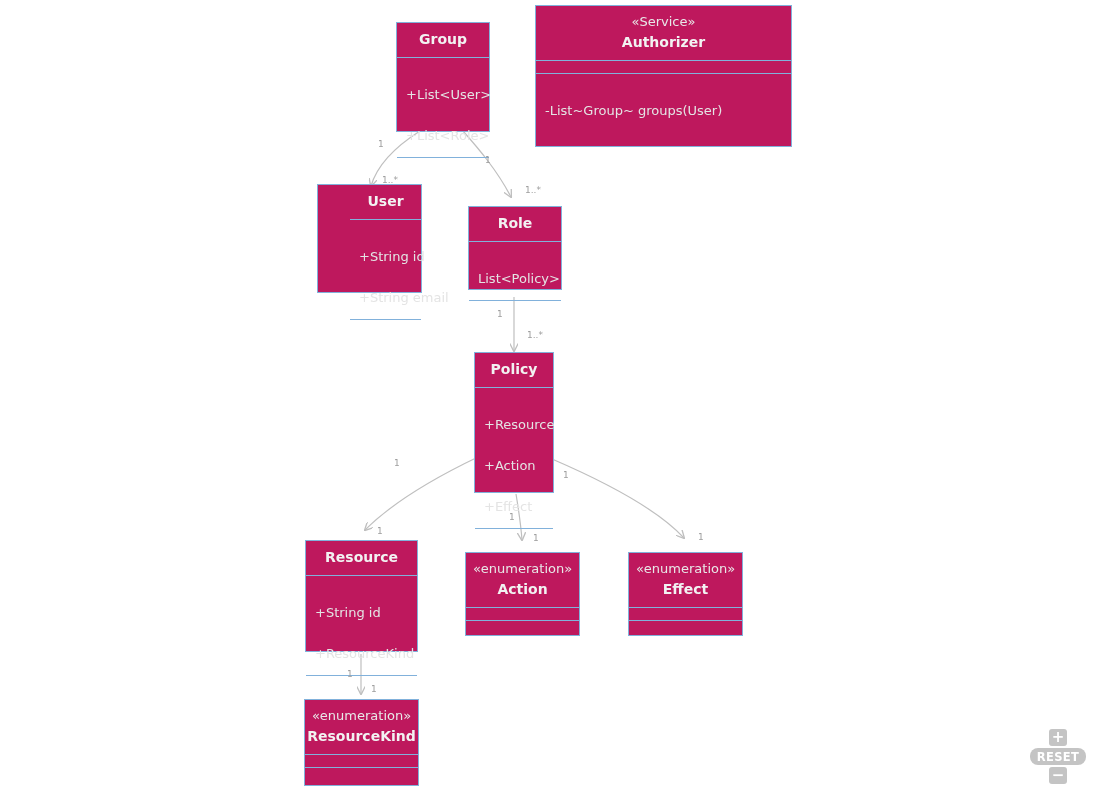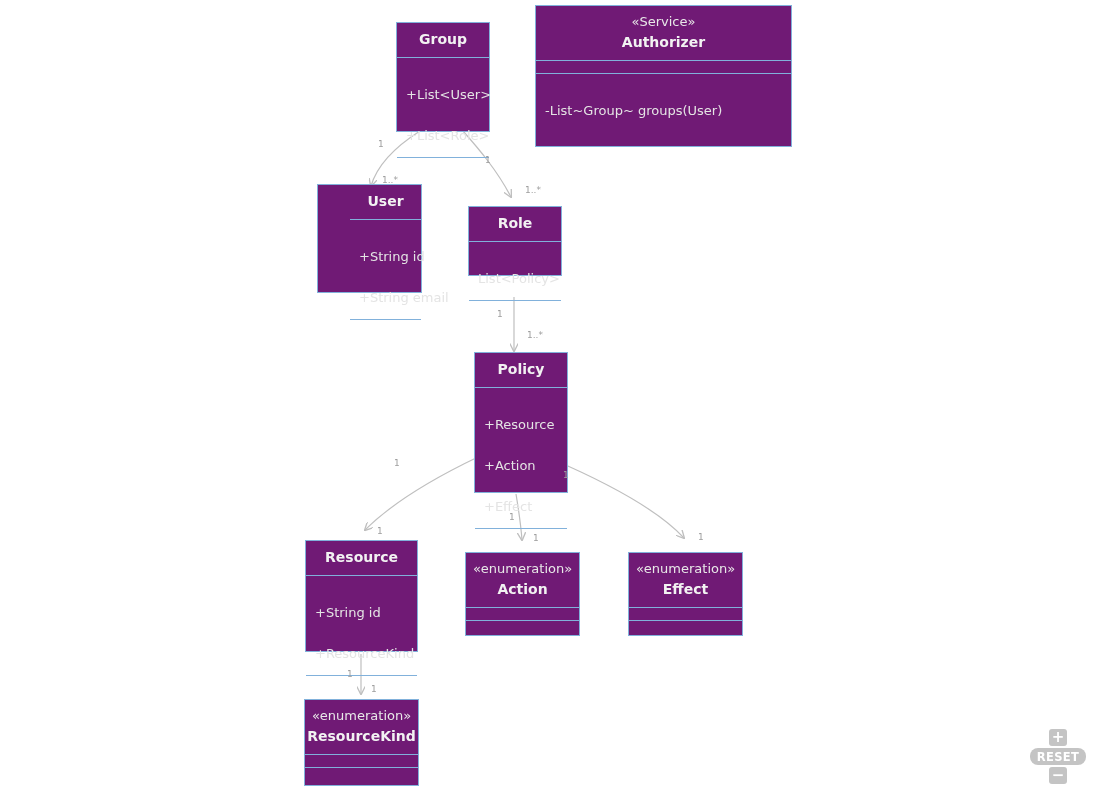--- a/index.html
+++ b/index.html
@@ -17,21 +17,21 @@
     background: #ffffff;
   }
   #edges {
     position: absolute;
     left: 0; top: 0;
     width: 1096px; height: 792px;
     pointer-events: none;
   }
   .uml-class {
     position: absolute;
-    background: #701a75;
+    background: #be185d;
     border: 1px solid #81b1db;
     color: #e8e8e8;
     display: flex;
     flex-direction: column;
     z-index: 5;
   }
   .compartment {
     display: flex;
     flex-direction: column;
     justify-content: center;
@@ -155,31 +155,31 @@
     <div class="compartment c-title">
       <div class="class-name">User</div>
     </div>
     <div class="compartment c-members">
       <div class="member">+String id</div>
       <div class="member">+String email</div>
     </div>
     <div class="compartment c-empty"></div>
   </div>
 
-  <div class="uml-class" style="left:468px; top:206px; width:94px; height:70px;">
+  <div class="uml-class" style="left:468px; top:206px; width:94px; height:84px;">
     <div class="compartment c-title">
       <div class="class-name">Role</div>
     </div>
     <div class="compartment c-members">
       <div class="member">List&lt;Policy&gt;</div>
     </div>
     <div class="compartment c-empty"></div>
   </div>
 
-  <div class="uml-class" style="left:474px; top:352px; width:94px; height:141px;">
+  <div class="uml-class" style="left:474px; top:352px; width:80px; height:141px;">
     <div class="compartment c-title">
       <div class="class-name">Policy</div>
     </div>
     <div class="compartment c-members">
       <div class="member">+Resource</div>
       <div class="member">+Action</div>
       <div class="member">+Effect</div>
     </div>
     <div class="compartment c-empty"></div>
   </div>

